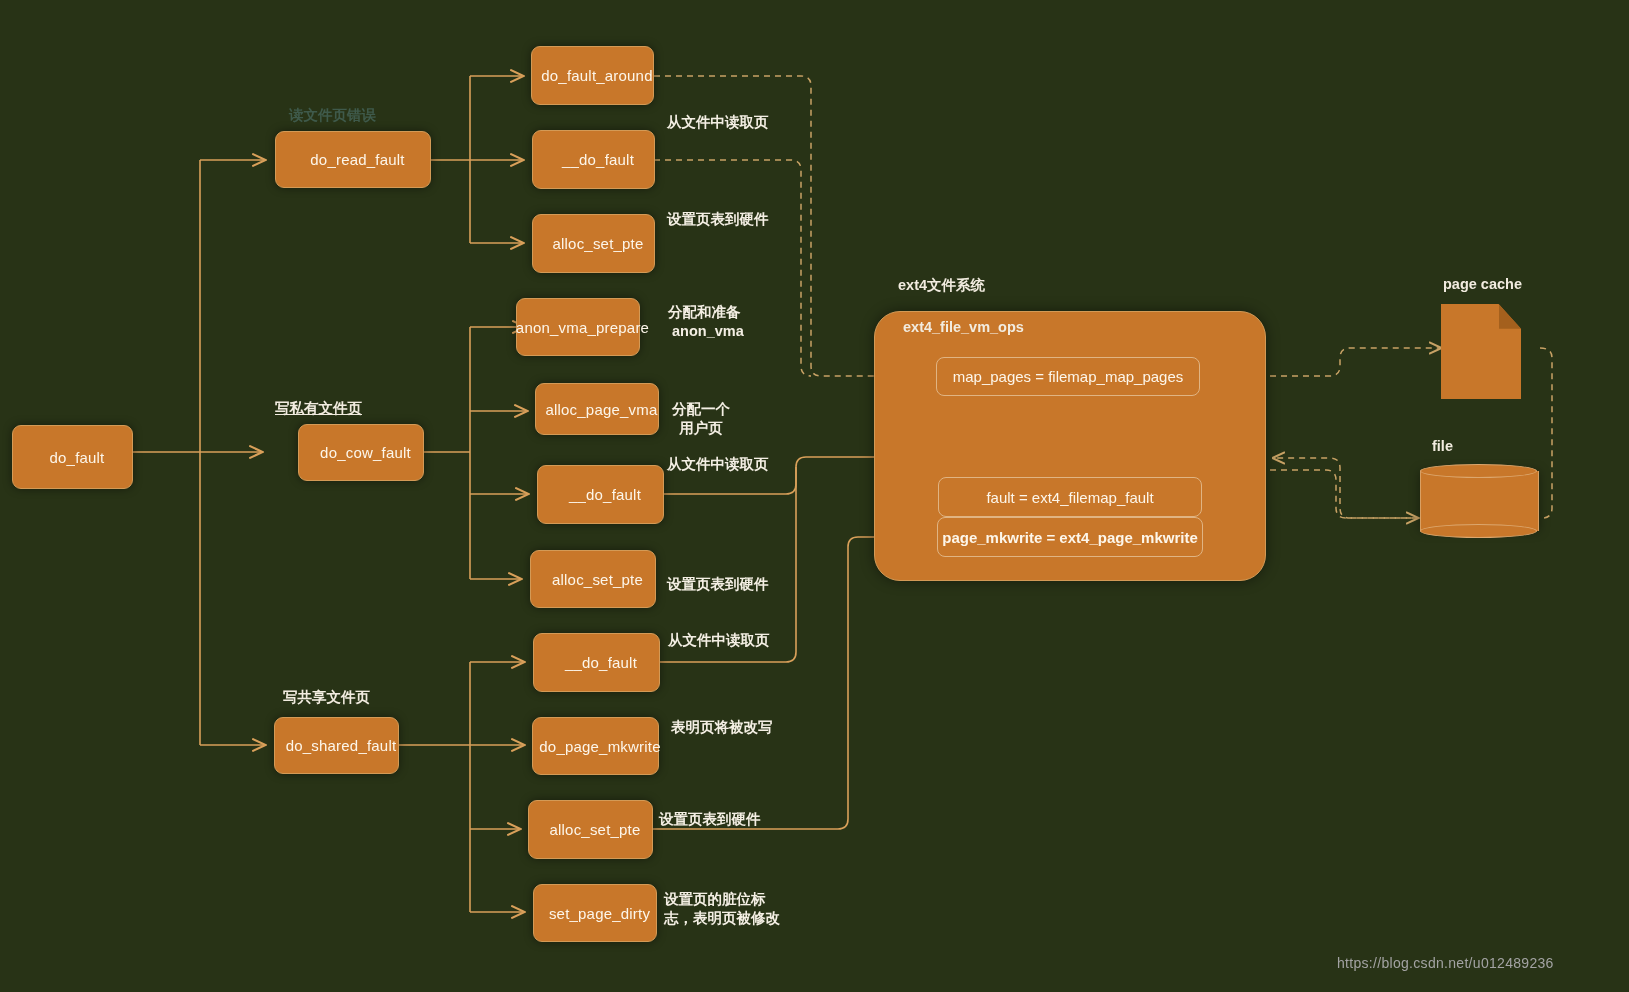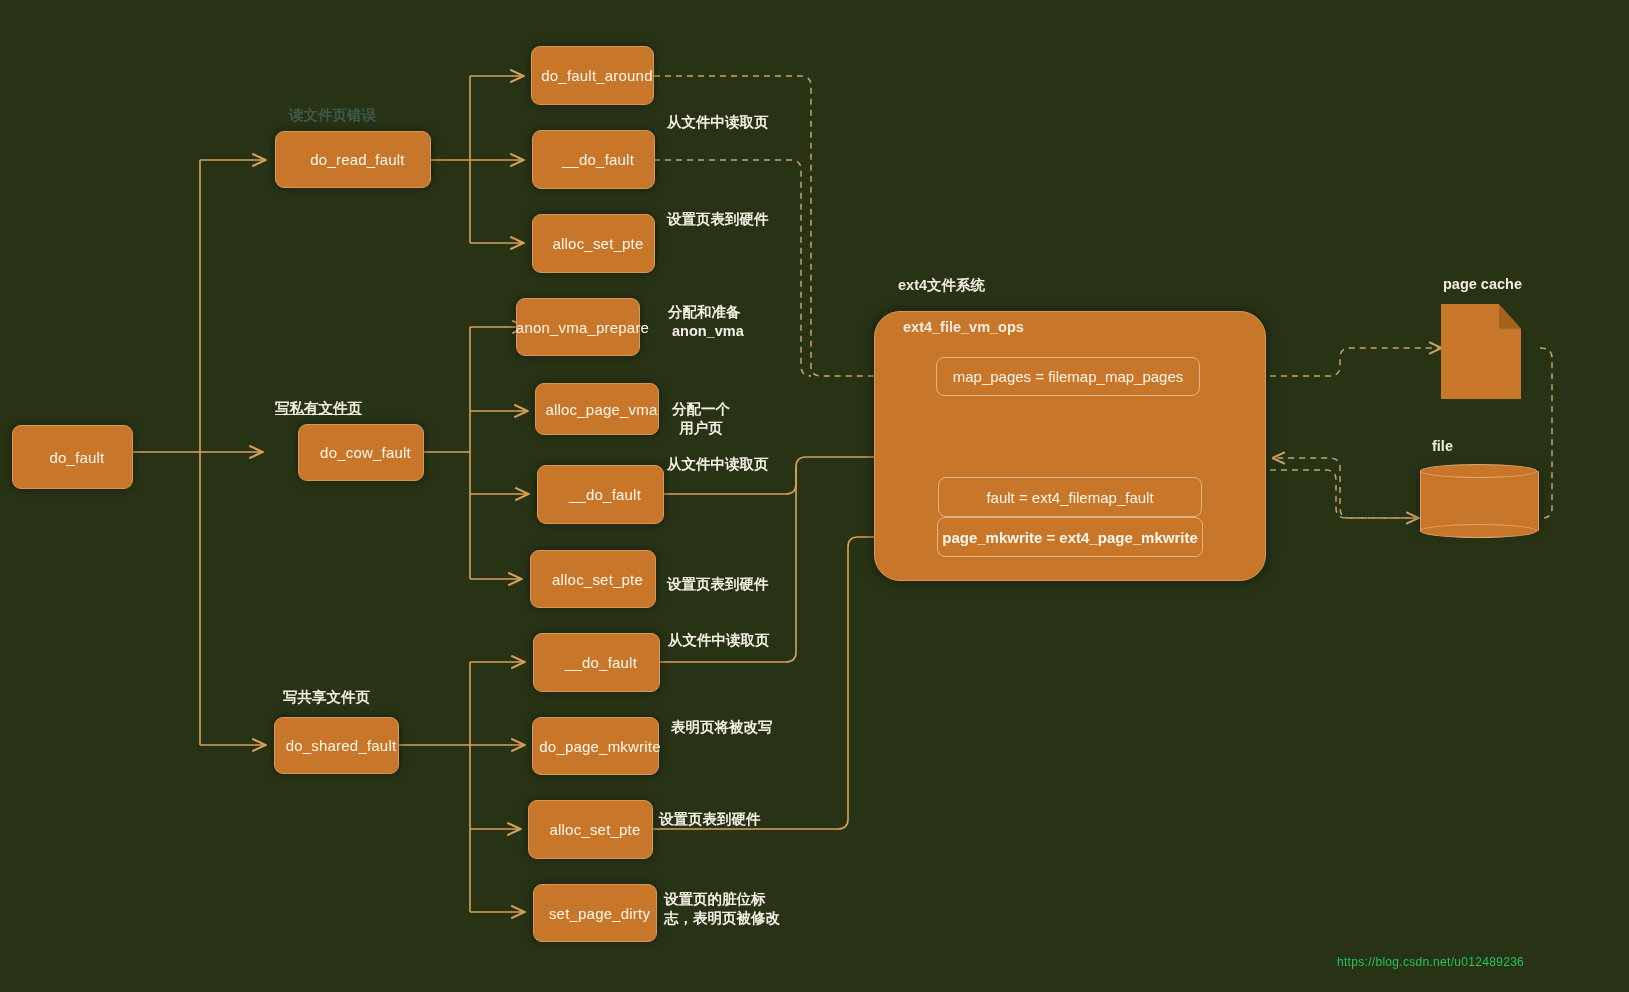--- a/index.html
+++ b/index.html
@@ -61,22 +61,22 @@
   }
   .dim-label{
     position:absolute;
     color:#3f5a4b;
     font-size:14.5px;
     font-weight:bold;
     white-space:pre;
   }
   .watermark{
     position:absolute;
-    color:#22c55e;
-    font-size:12px;
+    color:#a3a3a3;
+    font-size:14px;
     letter-spacing:.3px;
     white-space:nowrap;
   }
   
   .doc-icon{position:absolute;}
   .doc-icon .body{
     position:absolute;left:0;top:0;width:100%;height:100%;
     background:#c8772a;
     box-shadow:0 0 10px rgba(0,0,0,.4);
     clip-path:polygon(0 0, 72% 0, 100% 26%, 100% 100%, 0 100%);

